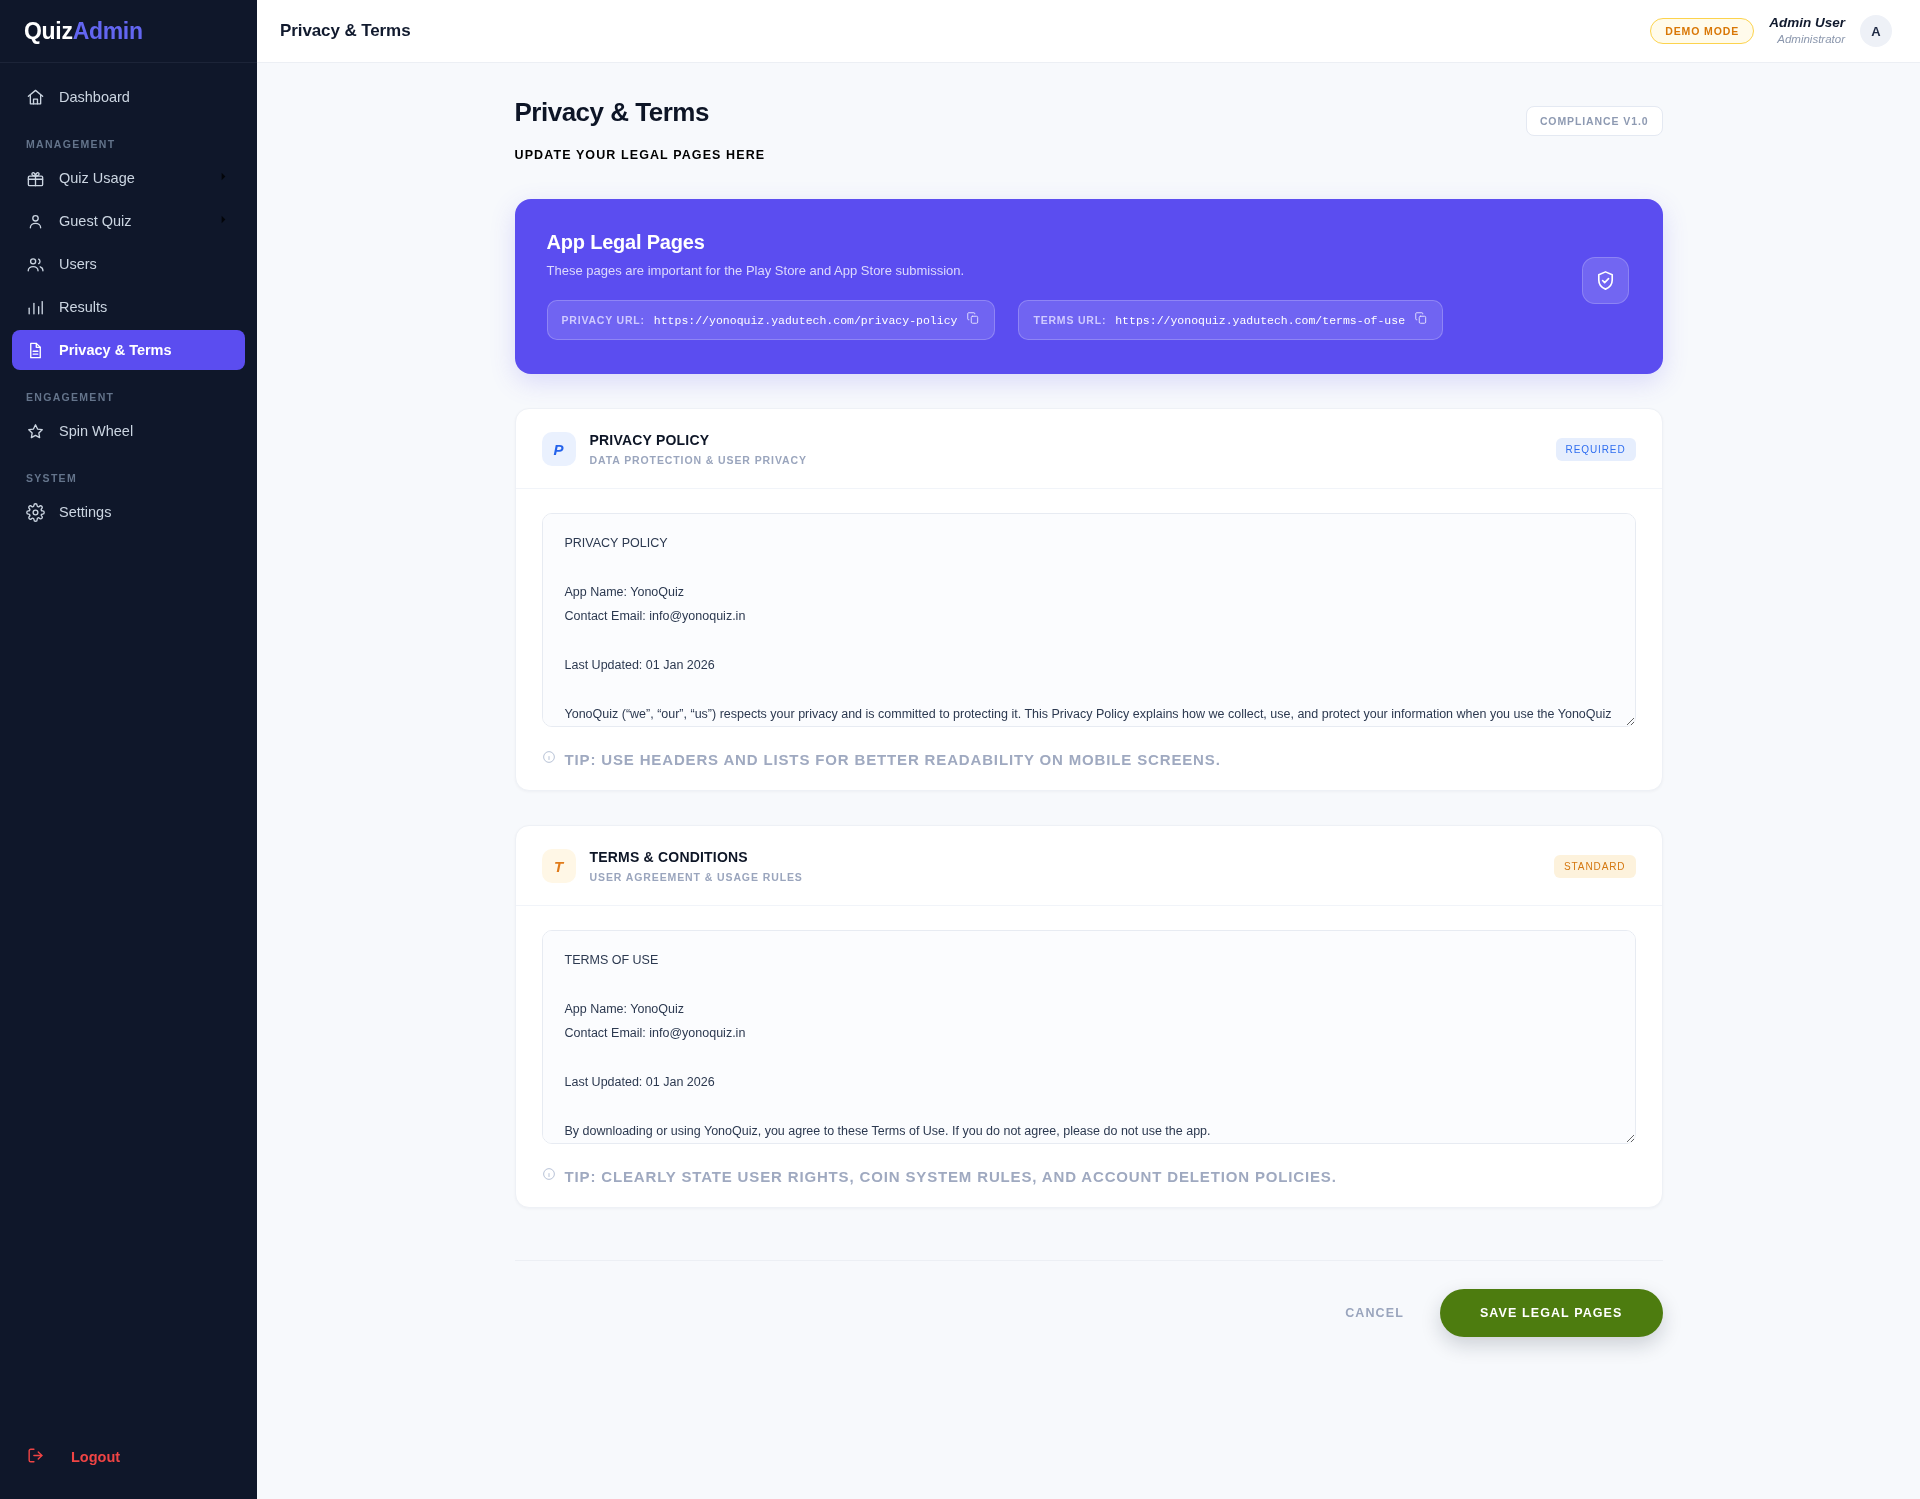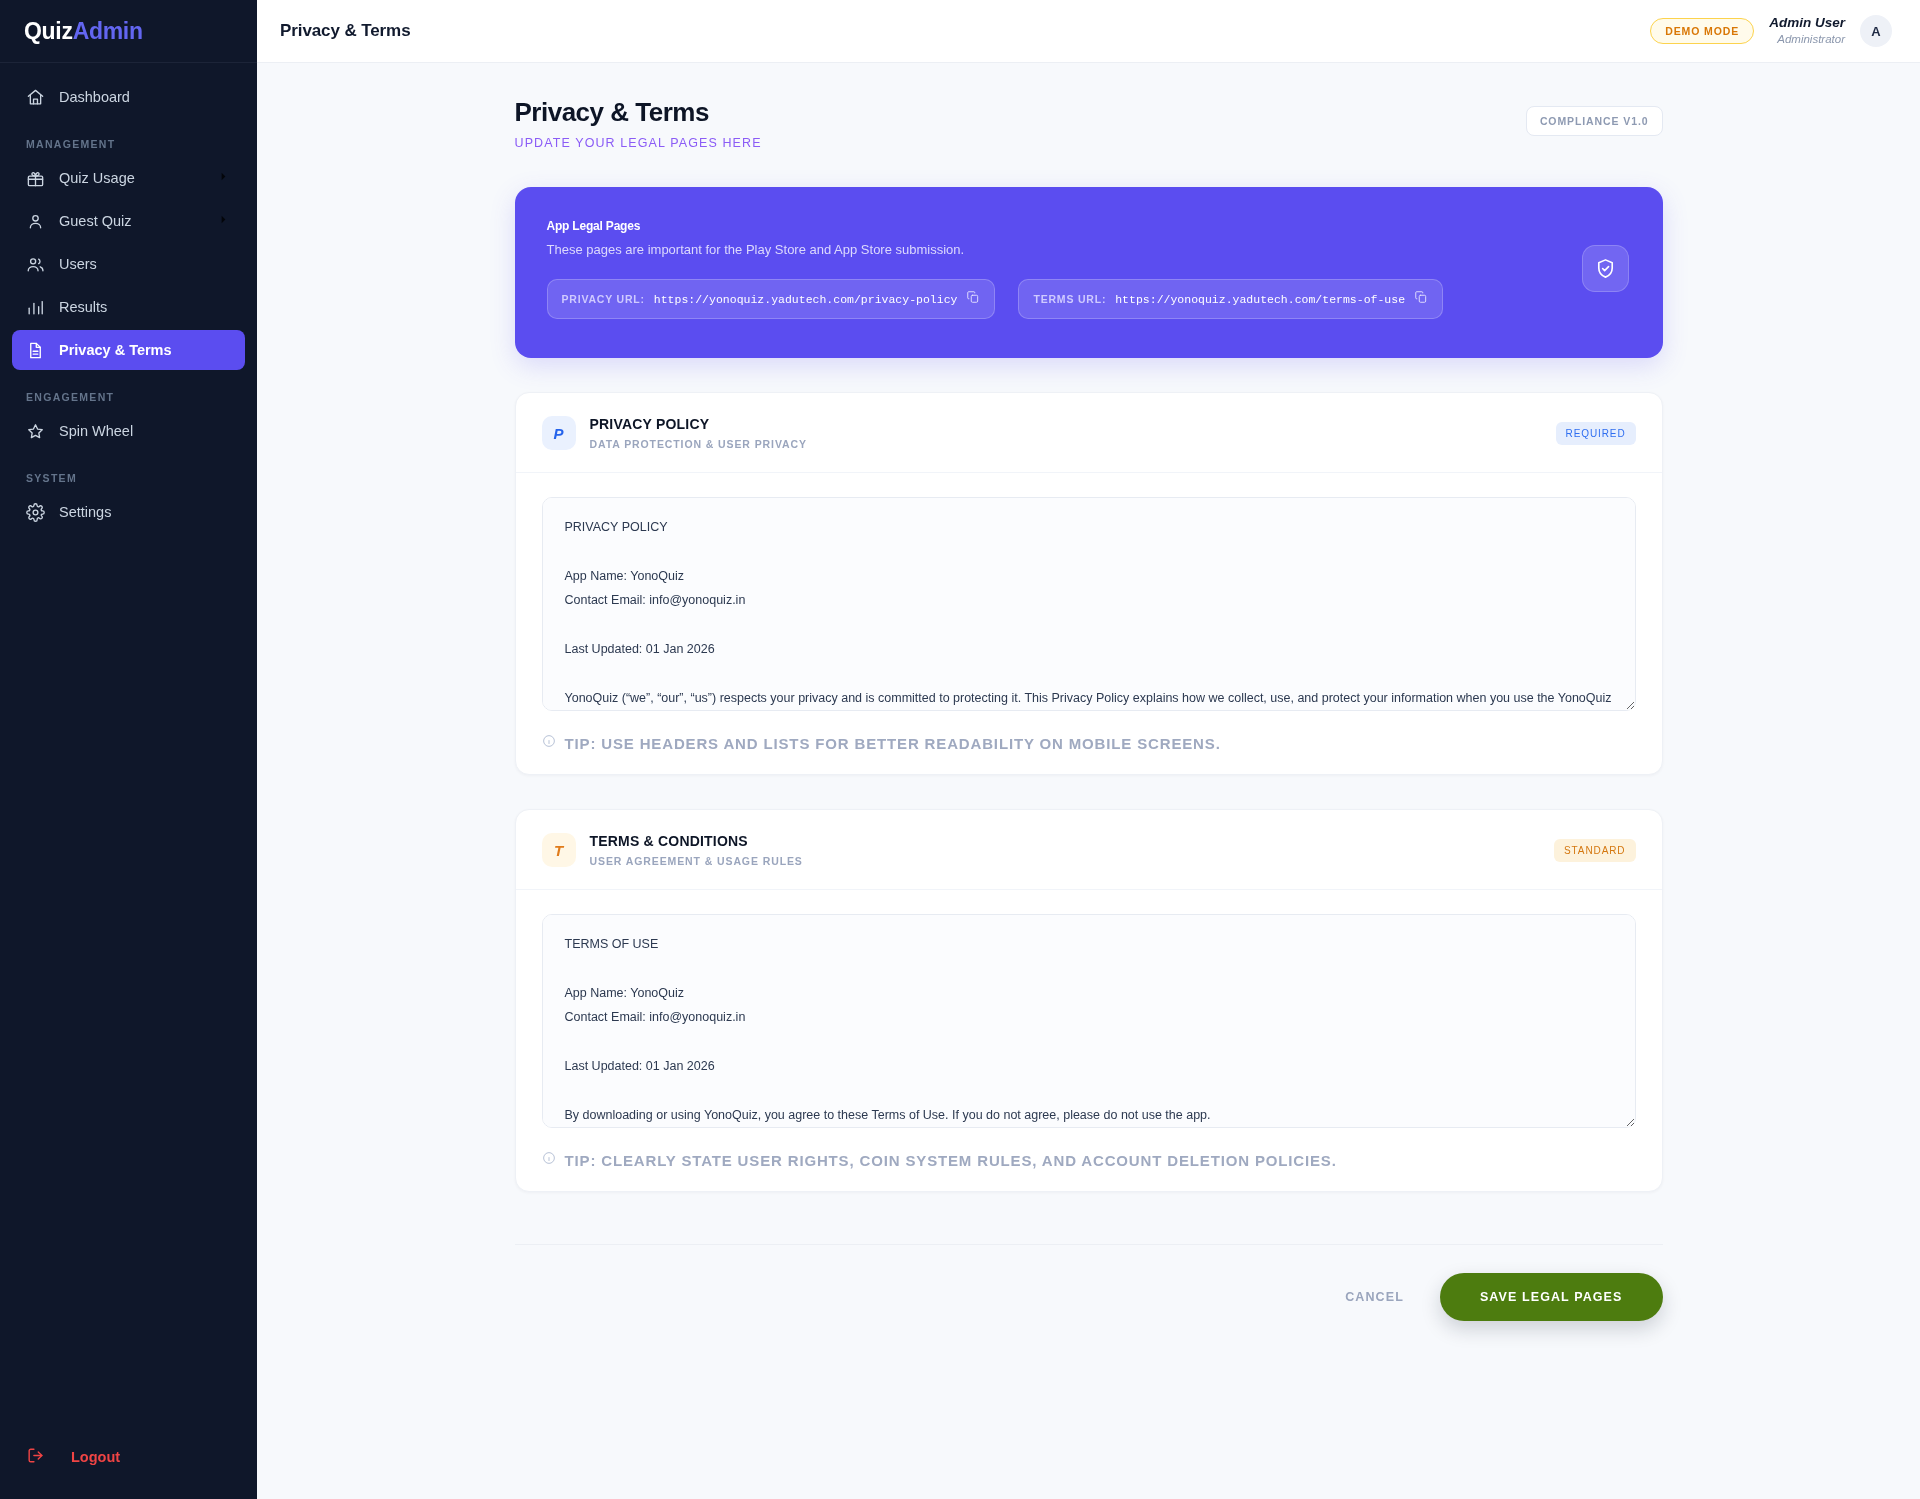--- a/index.html
+++ b/index.html
@@ -111,23 +111,23 @@
 
   .content { flex: 1 1 auto; overflow: hidden; padding: 0; }
   .content-inner { padding: 34px 0 0 0; }
 
   .page-head {
     width: 1148px; margin: 0 auto;
     display: flex; align-items: flex-start;
   }
   .page-title { font-size: 26px; font-weight: bold; color: #0d1526; letter-spacing: -.5px; }
   .page-sub {
-    margin-top: 8px;
+    margin-top: 20px;
     font-size: 12.5px; letter-spacing: 1.1px;
-    color: #8b5cf6; font-weight: normal; text-transform: uppercase;
+    color: #000000; font-weight: bold; text-transform: uppercase;
   }
   .compliance-badge {
     margin-left: auto; margin-top: 9px;
     border: 1px solid #e4e9f2;
     background: #ffffff;
     border-radius: 8px;
     color: #8e9ab2;
     font-size: 10.5px; font-weight: bold; letter-spacing: .9px;
     padding: 8px 13px;
   }
@@ -135,21 +135,21 @@
   
   .banner {
     width: 1148px; margin: 37px auto 0 auto;
     background: #5b4df0;
     border-radius: 16px;
     padding: 32px 36px 34px 32px;
     position: relative;
     box-shadow: 0 8px 26px rgba(91,77,240,.18);
     min-height: 171px;
   }
-  .banner h2 { color: #fff; font-size: 12px; font-weight: bold; letter-spacing: -.2px; }
+  .banner h2 { color: #fff; font-size: 20px; font-weight: bold; letter-spacing: -.2px; }
   .banner p { color: #dcd9fd; font-size: 13px; margin-top: 9px; }
   .banner-urls { display: flex; gap: 23px; margin-top: 22px; }
   .url-chip {
     background: rgba(255,255,255,.13);
     border: 1px solid rgba(255,255,255,.22);
     border-radius: 10px;
     padding: 10px 14px;
     display: flex; align-items: center; gap: 9px;
     cursor: pointer;
   }

